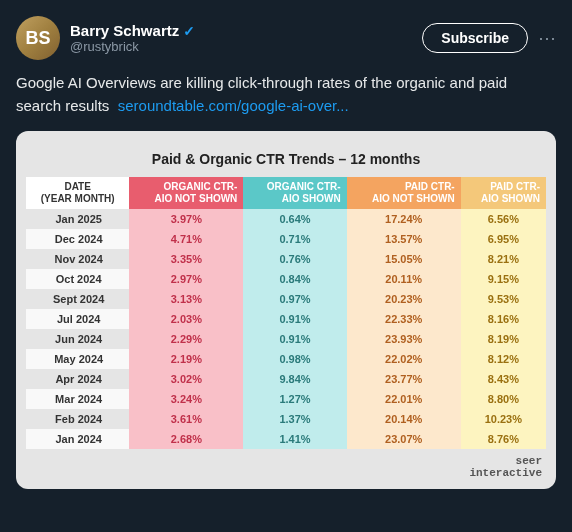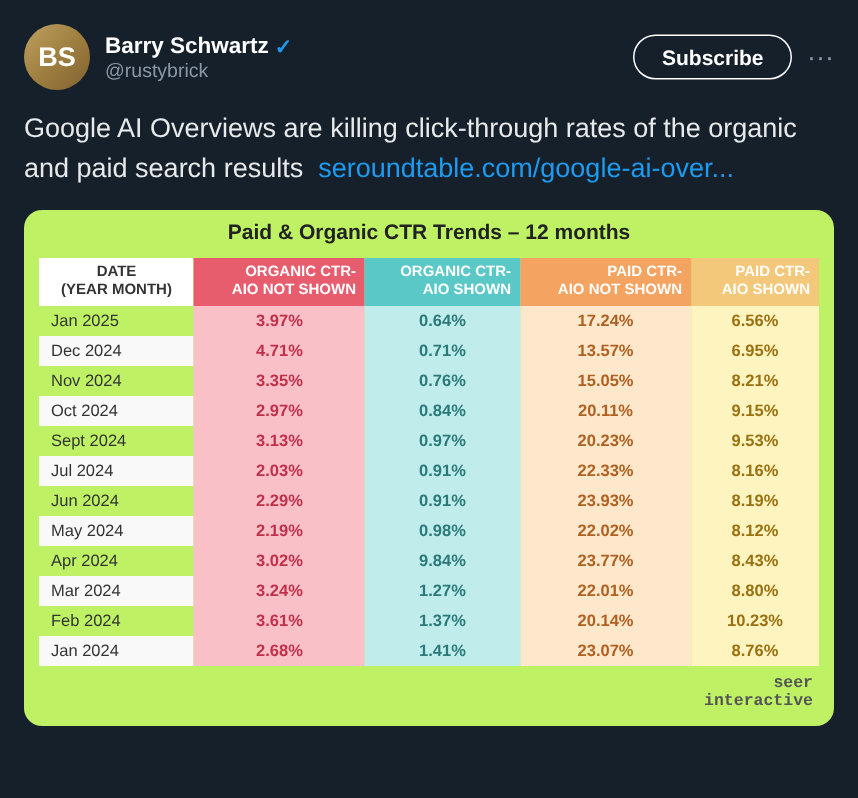--- a/index.html
+++ b/index.html
@@ -86,32 +86,32 @@
       font-weight: 600;
       cursor: pointer;
     }
     .more-icon {
       color: #8b98a5;
       font-size: 18px;
       cursor: pointer;
     }
     .tweet-text {
       color: #e7e9ea;
-      font-size: 18px;
+      font-size: 15px;
       line-height: 1.5;
       margin-bottom: 14px;
     }
     .tweet-text a {
       color: #1d9bf0;
       text-decoration: none;
     }
     .chart-container {
-      background: #bef264;
+      background: #e5e5e5;
       border-radius: 12px;
-      padding: 6px 10px 10px;
+      padding: 20px 10px 10px;
       overflow: hidden;
     }
     .chart-title {
       text-align: center;
       font-weight: bold;
       font-size: 14px;
       color: #222;
       margin-bottom: 10px;
     }
     table {
@@ -147,23 +147,23 @@
       background: #5bc8c8;
     }
     .th-paid-not {
       background: #f4a460;
     }
     .th-paid-shown {
       background: #f4c87a;
     }
     .col-date {
       color: #333;
-      font-weight: 400;
+      font-weight: 700;
       font-size: 11px;
-      text-align: left;
+      text-align: center;
       padding-left: 8px;
     }
     .col-org-not {
       background: #f9c0c8;
       color: #c0304a;
     }
     .col-org-shown {
       background: #c0ecec;
       color: #2a7a7a;
     }

